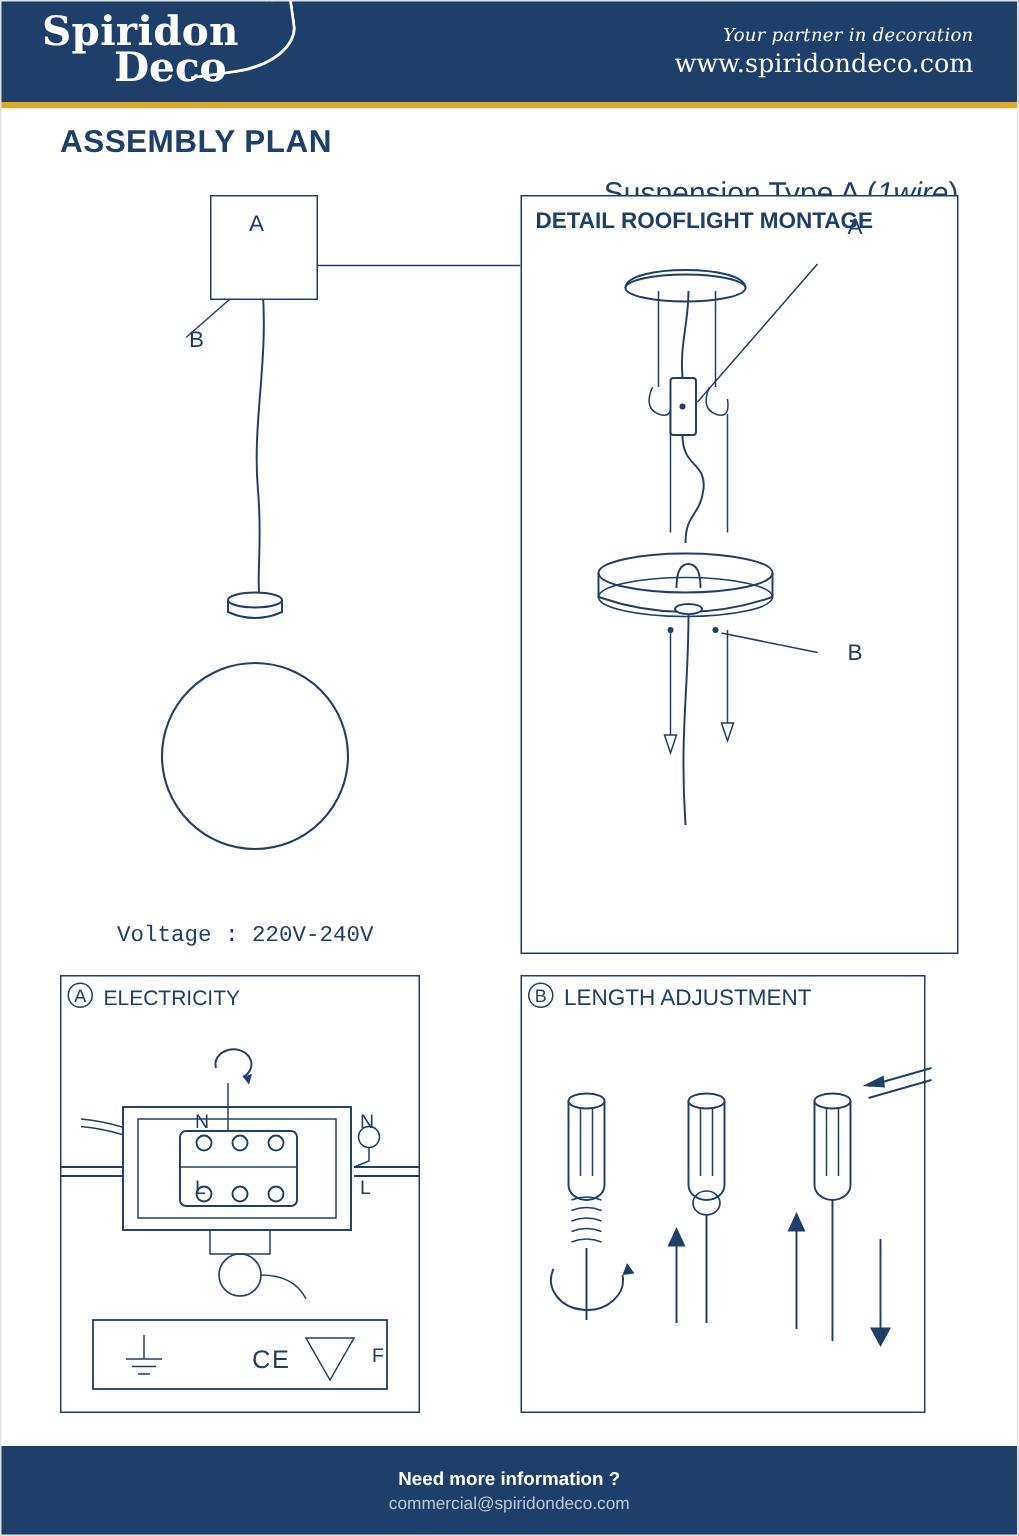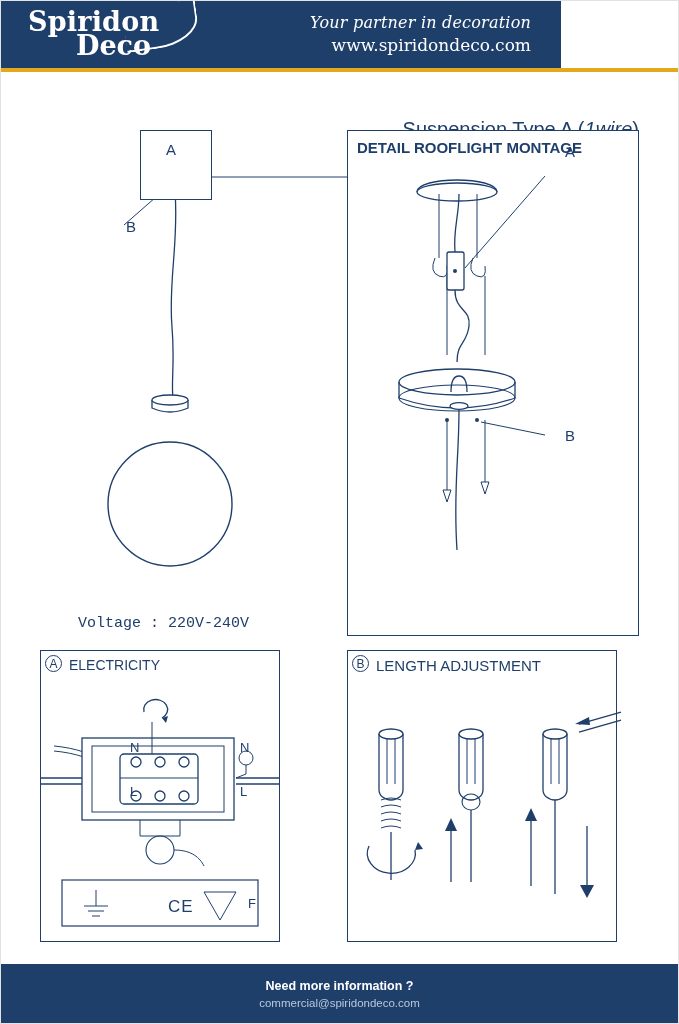--- a/index.html
+++ b/index.html
@@ -12,21 +12,21 @@
   }
   #page {
     position: relative;
     width: 679px; height: 1024px;
     background: #ffffff;
   }
 
   
   .header {
     position: absolute; left: 0; top: 0;
-    width: 561px; height: 68px;
+    width: 679px; height: 68px;
     background: #1f3f6b;
     display: flex; align-items: center; justify-content: space-between;
   }
   .logo {
     position: relative;
     margin-left: 28px;
     width: 230px; height: 60px;
     color: #ffffff;
   }
   .logo .l1 {
@@ -51,21 +51,21 @@
     pointer-events: none;
   }
   .tagline {
     margin-right: 30px;
     text-align: right;
     color: #ffffff;
   }
   .tagline .t1 {
     font-family: "DejaVu Serif", serif;
     font-style: italic;
-    font-size: 16px;
+    font-size: 12px;
     letter-spacing: .2px;
   }
   .tagline .t2 {
     font-family: "DejaVu Serif", serif;
     font-size: 17px;
     margin-top: 3px;
   }
   .goldbar {
     position: absolute; left: 0; top: 68px;
     width: 679px; height: 4px;
@@ -182,20 +182,21 @@
       <div class="l2">Deco</div>
     </div>
     <div class="tagline">
       <div class="t1">Your partner in decoration</div>
       <div class="t2">www.spiridondeco.com</div>
     </div>
   </div>
   <div class="goldbar"></div>
 
   <div class="title-row">
+    <div class="plan-title">ASSEMBLY PLAN</div>
     <div class="plan-subtitle"><span>Suspension Type A (</span><i>1wire</i><span>)</span></div>
   </div>
 
   <svg style="position:absolute; left:0; top:112px; width:347px; height:530px;" viewBox="0 0 347 530">
 
     <ellipse cx="175" cy="72" rx="22" ry="6" class="fillw"></ellipse>
     <path class="ln" d="M153,72 L153,76 Q175,84 197,76 L197,72"></path>
     <ellipse cx="175" cy="77" rx="6" ry="2.6" class="fillw"></ellipse>
     <circle cx="168" cy="74" r="1.7" class="dot"></circle>
     <circle cx="182" cy="74" r="1.7" class="dot"></circle>

